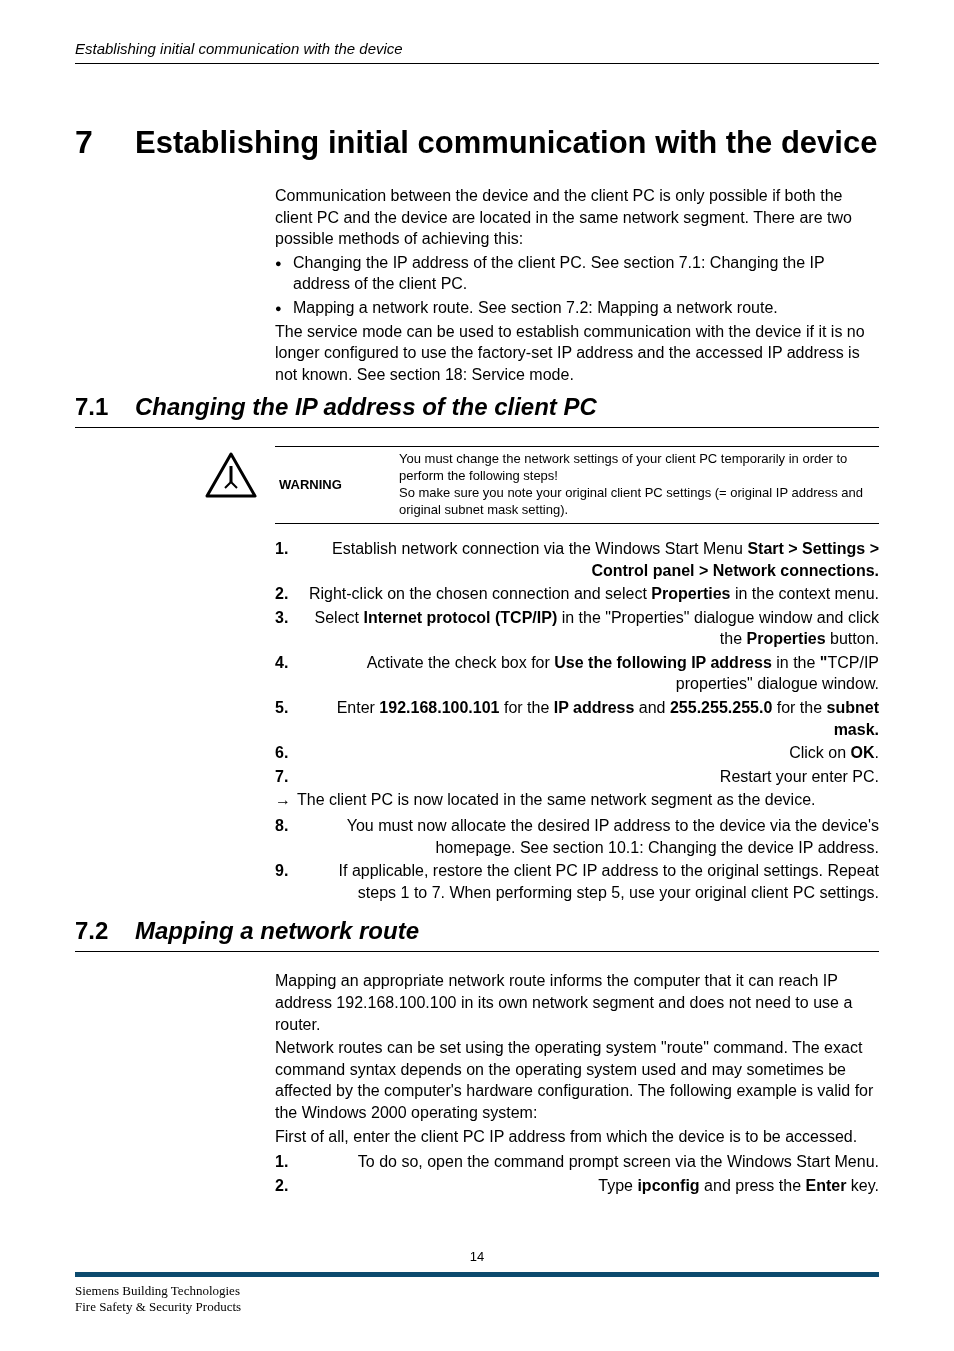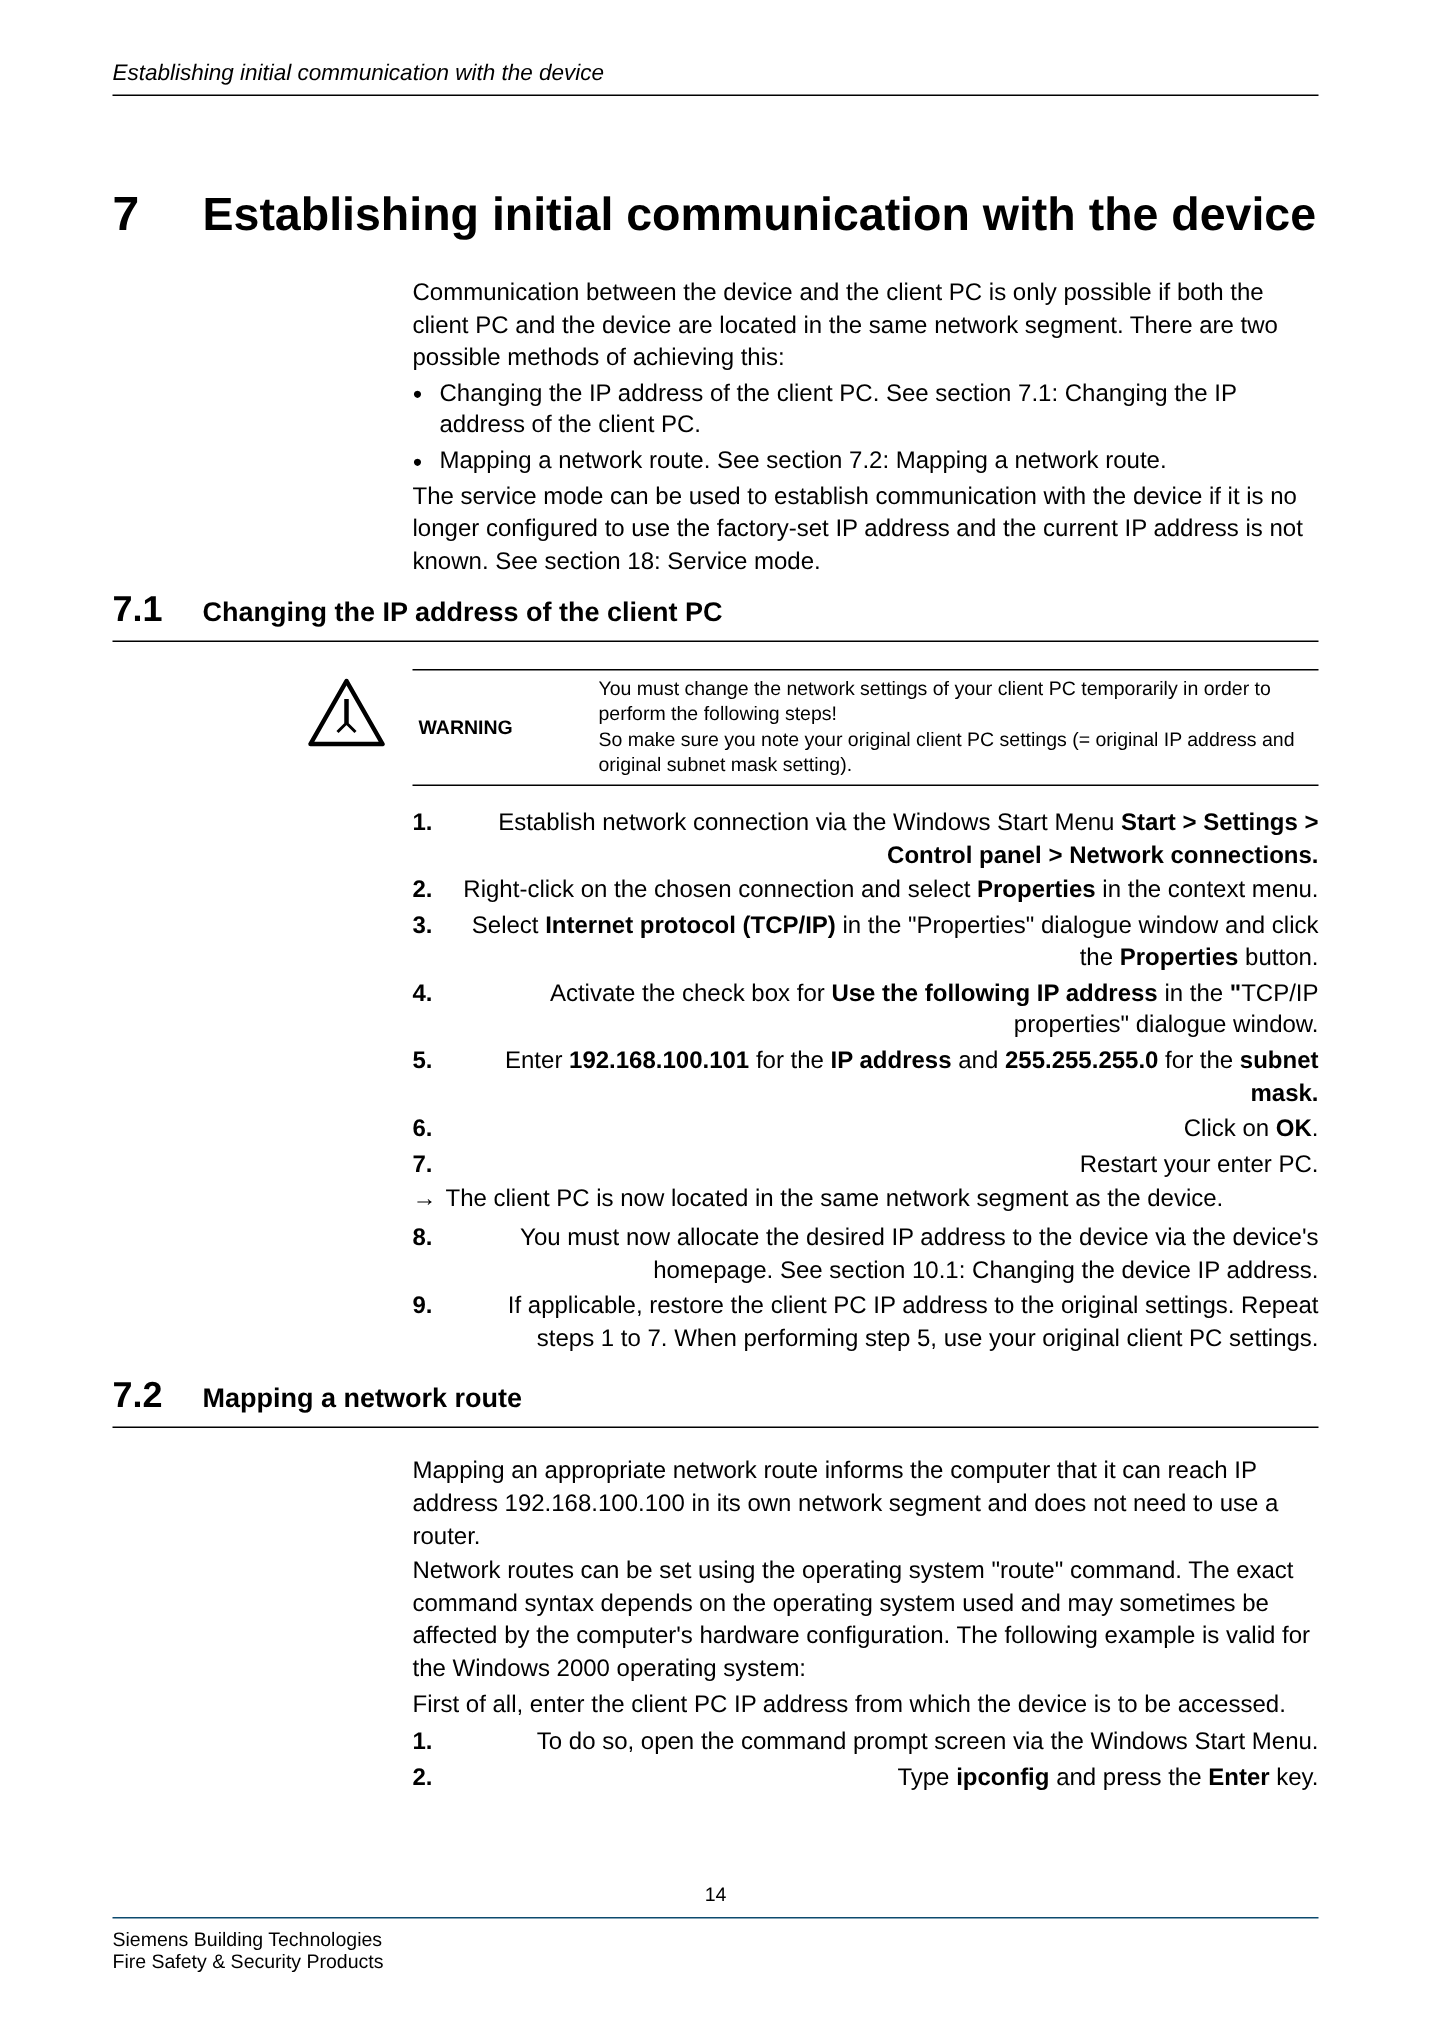--- a/index.html
+++ b/index.html
@@ -50,22 +50,23 @@
     margin-top: 8px;
     margin-bottom: 18px;
   }
   .section-num {
     font-size: 24px;
     font-weight: bold;
     width: 60px;
     flex-shrink: 0;
   }
   .section-title {
-    font-size: 18px;
-    font-weight: bold;
+    font-size: 24px;
+    font-weight: bold;
+    font-style: italic;
   }
   .body-text {
     margin-left: 200px;
     font-size: 16px;
     line-height: 1.35;
   }
   .body-text p {
     margin: 0 0 2px 0;
   }
   ul.bullets {
@@ -154,22 +155,23 @@
     right: 75px;
     bottom: 36px;
     font-size: 13px;
   }
   .footer .pageno {
     margin-bottom: 8px;
     font-size: 13px;
     text-align: center;
   }
   .footer .line {
-    border-top: 1px solid #0c4a6e;
+    border-top: 5px solid #0c4a6e;
     padding-top: 6px;
+    font-family: Liberation Serif, serif;
   }
   .b { font-weight: bold; }
 </style>
 </head>
 <body>
 
 <div class="page">
 
   <div class="running-header">Establishing initial communication with the device</div>
 
@@ -177,21 +179,21 @@
     <div class="chapter-num">7</div>
     <div class="chapter-title">Establishing initial communication with the device</div>
   </div>
 
   <div class="body-text">
     <p>Communication between the device and the client PC is only possible if both the client PC and the device are located in the same network segment. There are two possible methods of achieving this:</p>
     <ul class="bullets">
       <li>Changing the IP address of the client PC. See section 7.1: Changing the IP address of the client PC.</li>
       <li>Mapping a network route. See section 7.2: Mapping a network route.</li>
     </ul>
-    <p>The service mode can be used to establish communication with the device if it is no longer configured to use the factory-set IP address and the current IP address is not known. See section 18: Service mode.</p>
+    <p>The service mode can be used to establish communication with the device if it is no longer configured to use the factory-set IP address and the accessed IP address is not known. See section 18: Service mode.</p>
   </div>
 
   <div class="section-row">
     <div class="section-num">7.1</div>
     <div class="section-title">Changing the IP address of the client PC</div>
   </div>
 
   <div class="warning-block">
     <div class="warning-icon">
       <svg viewBox="0 0 52 46" width="52" height="46">

